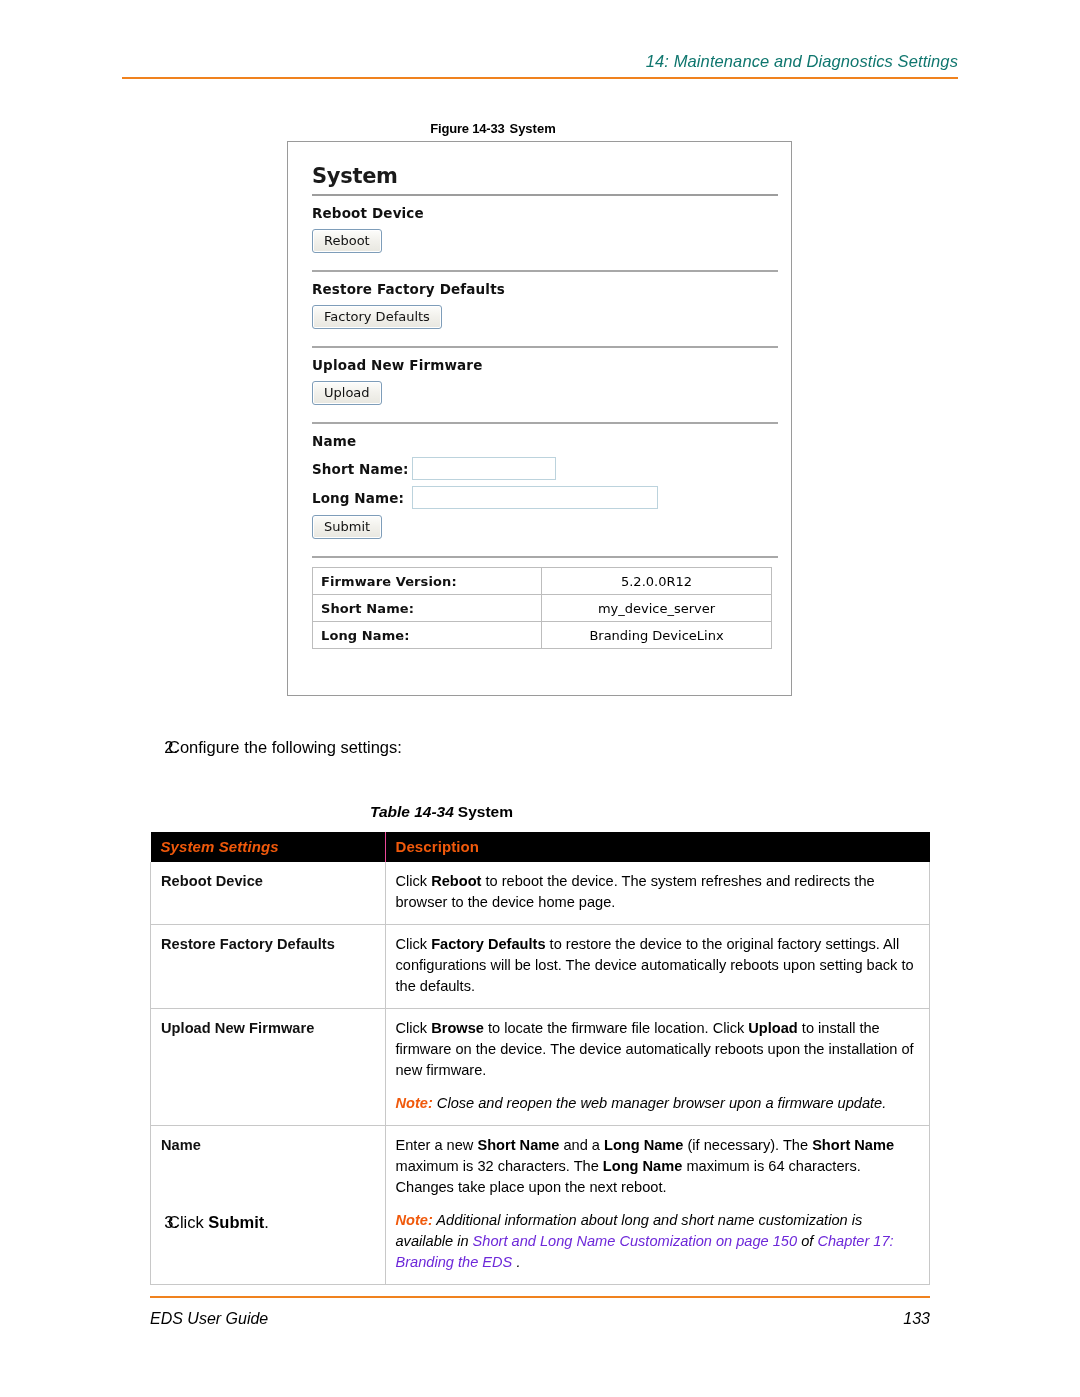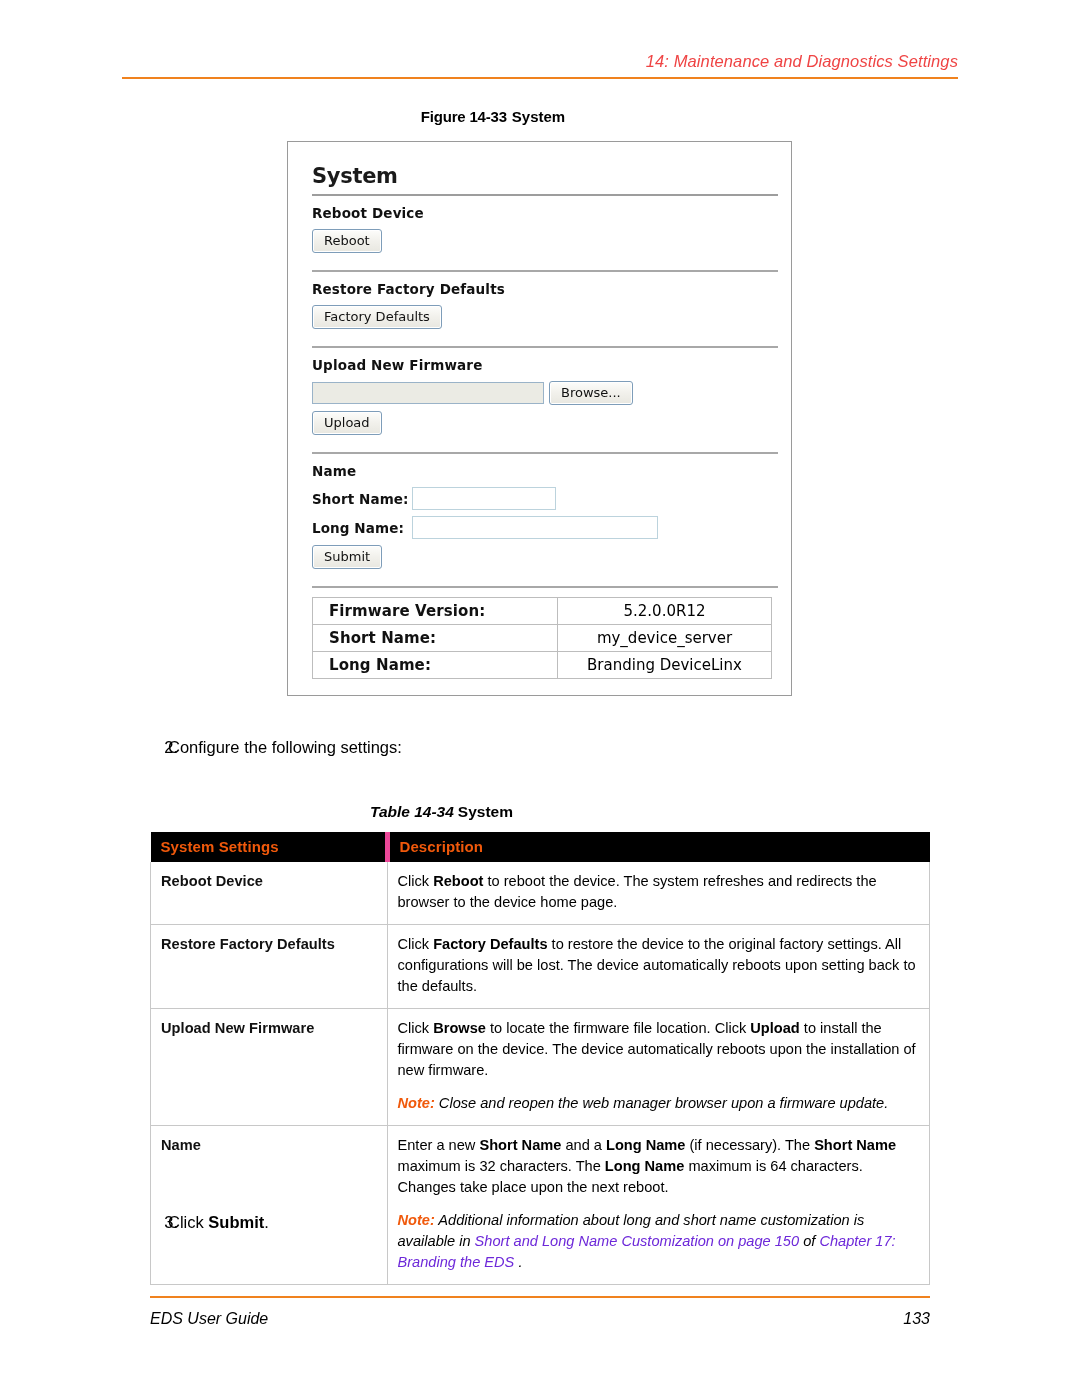--- a/index.html
+++ b/index.html
@@ -22,38 +22,38 @@
     left: 122px;
     top: 52px;
     width: 836px;
   }
   .page-header .hdr-text {
     display: block;
     text-align: right;
     font-style: italic;
     font-size: 16.5px;
     letter-spacing: 0.1px;
-    color: #ef4444;
+    color: #0f766e;
     padding-bottom: 6px;
   }
   .page-header .hdr-rule {
     display: block;
     height: 2px;
     background: #F0821E;
     width: 100%;
   }
 
   
   .figure-caption {
     position: absolute;
-    top: 108px;
+    top: 121px;
     left: 0;
     width: 986px;
     text-align: center;
-    font-size: 15px;
+    font-size: 13px;
     font-weight: bold;
   }
   .figure-caption .fig-num {
     font-weight: bold;
     letter-spacing: -0.2px;
   }
   .figure-caption .fig-title { font-weight: bold; margin-left: 5px; }
 
   
   .figure-box {
@@ -140,22 +140,22 @@
   
   .cfg-table {
     border-collapse: collapse;
     width: 460px;
     margin-top: 3px;
     table-layout: fixed;
   }
   .cfg-table td {
     border: 1px solid #bdbdbd;
     height: 24px;
-    padding: 1px 16px;
-    font-size: 15px;
+    padding: 1px 8px;
+    font-size: 13px;
     vertical-align: middle;
   }
   .cfg-table td.cfg-key {
     font-weight: bold;
     width: 212px;
     color: #111;
     letter-spacing: 0.1px;
   }
   .cfg-table td.cfg-val {
     font-weight: normal;
@@ -204,21 +204,21 @@
   .sys-table th {
     background: #000000;
     color: #F0590B;
     font-weight: bold;
     text-align: left;
     padding: 6px 10px 7px 10px;
     font-size: 15px;
     border: none;
     letter-spacing: 0.1px;
   }
-  .sys-table th.c1 { width: 214px; border-right: 5px solid #ec4899; }
+  .sys-table th.c1 { width: 214px; border-right: 1px solid #ec4899; font-style: italic; }
   .sys-table td {
     border: 1px solid #c8c8c8;
     border-top: none;
     padding: 9px 10px 11px 10px;
     vertical-align: top;
     line-height: 1.44;
   }
   .sys-table td.c1 {
     font-weight: bold;
     width: 214px;
@@ -282,23 +282,20 @@
     <div class="fb-rule thin"></div>
 
     
     <div class="fb-section-title">Restore Factory Defaults</div>
     <span class="xp-btn">Factory Defaults</span>
     <div class="row-gap"></div>
     <div class="fb-rule thin"></div>
 
     
     <div class="fb-section-title">Upload New Firmware</div>
-    <div style="margin-bottom:6px;">
-      <span class="xp-input filebox" title=""></span><span class="xp-btn" style="margin-left:5px; vertical-align:middle;">Browse...</span>
-    </div>
     <span class="xp-btn">Upload</span>
     <div class="row-gap"></div>
     <div class="fb-rule thin"></div>
 
     
     <div class="fb-section-title">Name</div>
     <div class="name-row">
       <span class="name-label">Short Name:</span>
       <span class="xp-input" style="width:144px;" title=""></span>
     </div>

